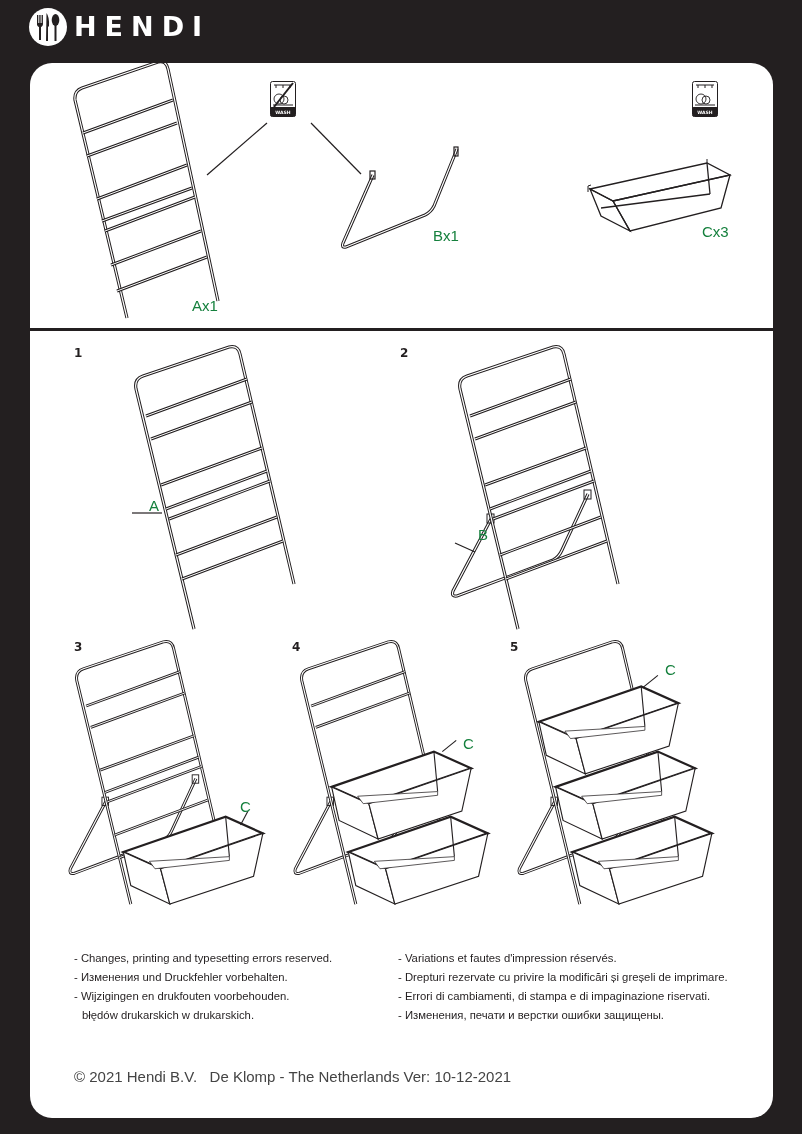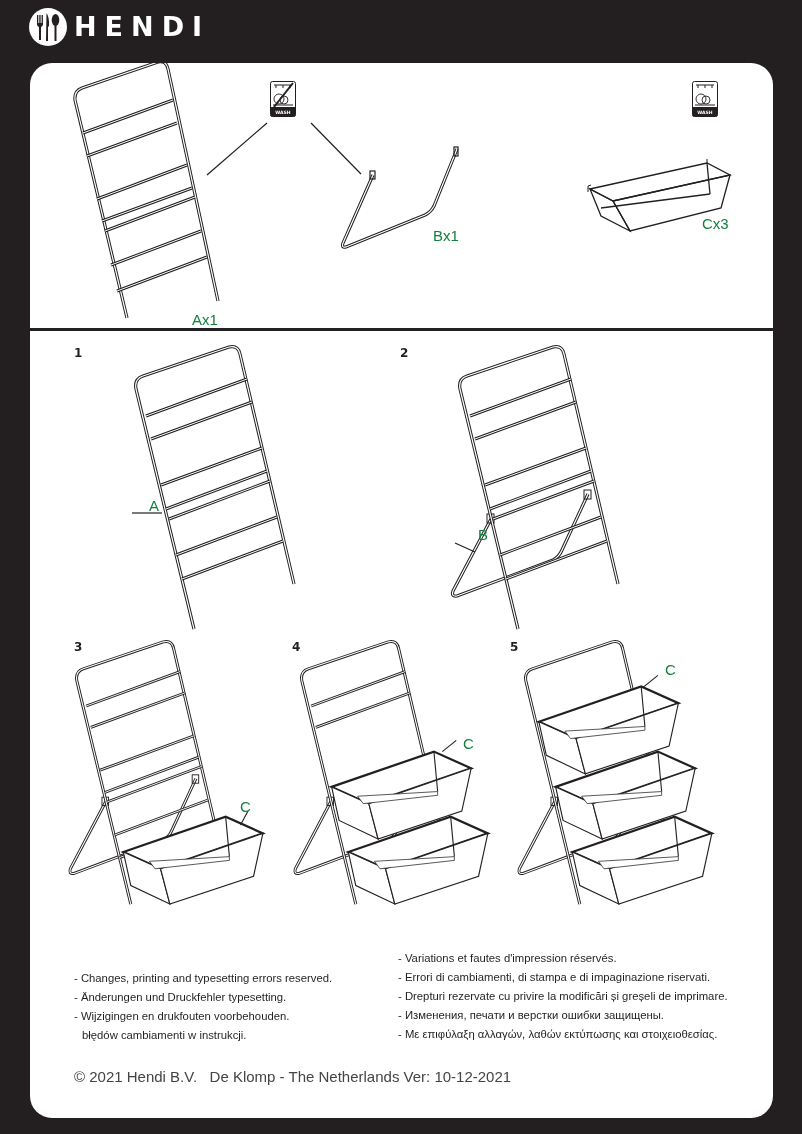--- a/index.html
+++ b/index.html
@@ -113,23 +113,23 @@
   <svg class="wash-icon" style="left:662px; top:18px;" viewBox="0 0 26 36">
     <rect x="0.5" y="0.5" width="25" height="35" rx="2" fill="#fff" stroke="#231f20"></rect>
     <rect x="0.5" y="26" width="25" height="9.5" rx="1" fill="#231f20"></rect>
     <text x="13" y="33" font-size="4.5" fill="#fff" text-anchor="middle" font-family="DejaVu Sans, sans-serif" font-weight="bold">WASH</text>
     <path d="M4 4 H22 M6 4 V7 M13 4 V7 M20 4 V7" stroke="#231f20" stroke-width="1" fill="none"></path>
     <circle cx="9" cy="18" r="5" fill="none" stroke="#231f20" stroke-width="0.9"></circle>
     <circle cx="14" cy="19" r="4" fill="none" stroke="#231f20" stroke-width="0.9"></circle>
     <line x1="3" y1="24" x2="23" y2="24" stroke="#231f20" stroke-width="1.2"></line>
   </svg>
 
-  <span class="lbl" style="left:162px; top:248px;">Ax1</span>
+  <span class="lbl" style="left:162px; top:234px;">Ax1</span>
   <span class="lbl" style="left:403px; top:164px;">Bx1</span>
-  <span class="lbl" style="left:672px; top:152px;">Cx3</span>
+  <span class="lbl" style="left:672px; top:160px;">Cx3</span>
 
   <div class="divider"></div>
 
   <svg class="art" width="743" height="1055" viewBox="0 0 743 1055" fill="none" stroke="#231f20">
     <defs>
       <g id="frame">
         <path d="M60 270 L2 30 Q0 20 9 17 L95 -12 Q104 -14 106 -5 L160 225" stroke-width="3.2"></path>
         <path d="M60 270 L2 30 Q0 20 9 17 L95 -12 Q104 -14 106 -5 L160 225" stroke="#fff" stroke-width="1.2"></path>
       </g>
       <g id="rungs-all">
@@ -232,28 +232,27 @@
   <span class="step-num" style="left:44px; top:577px;">3</span>
   <span class="step-num" style="left:262px; top:577px;">4</span>
   <span class="step-num" style="left:480px; top:577px;">5</span>
 
   <span class="lbl" style="left:119px; top:434px;">A</span>
   <span class="lbl" style="left:448px; top:463px;">B</span>
   <span class="lbl" style="left:210px; top:735px;">C</span>
   <span class="lbl" style="left:433px; top:672px;">C</span>
   <span class="lbl" style="left:635px; top:598px;">C</span>
 
-  <div class="notes" style="left:44px; top:886px;margin-top:20px;">
+  <div class="notes" style="left:44px; top:886px;">
     <div>- Changes, printing and typesetting errors reserved.</div>
-    <div>- Änderungen und Druckfehler typesetting.</div>
+    <div>- Изменения und Druckfehler vorbehalten.</div>
     <div>- Wijzigingen en drukfouten voorbehouden.</div>
-    <div class="indent">błędów cambiamenti w instrukcji.</div>
+    <div class="indent">błędów drukarskich w drukarskich.</div>
   </div>
   <div class="notes" style="left:368px; top:886px;">
     <div>- Variations et fautes d'impression réservés.</div>
+    <div>- Drepturi rezervate cu privire la modificări și greșeli de imprimare.</div>
     <div>- Errori di cambiamenti, di stampa e di impaginazione riservati.</div>
-    <div>- Drepturi rezervate cu privire la modificări și greșeli de imprimare.</div>
     <div>- Изменения, печати и верстки ошибки защищены.</div>
-    <div>- Με επιφύλαξη αλλαγών, λαθών εκτύπωσης και στοιχειοθεσίας.</div>
   </div>
 
   <div class="copyright">© 2021 Hendi B.V.   De Klomp - The Netherlands Ver: 10-12-2021</div>
 </div>
 
 </body></html>

